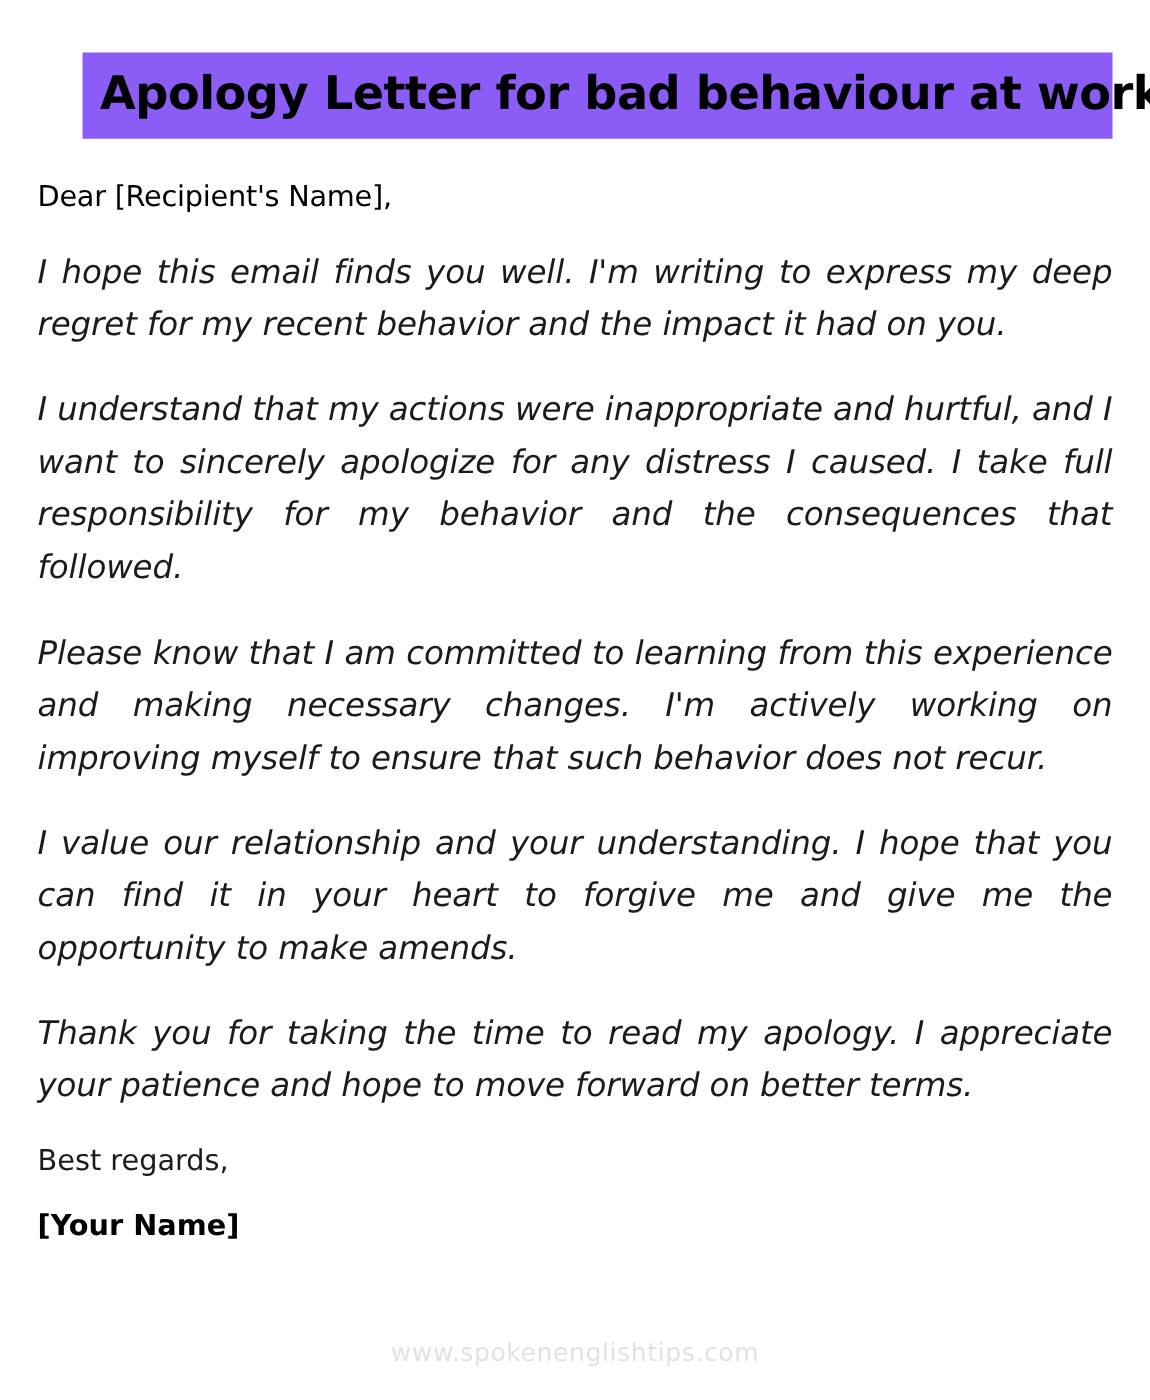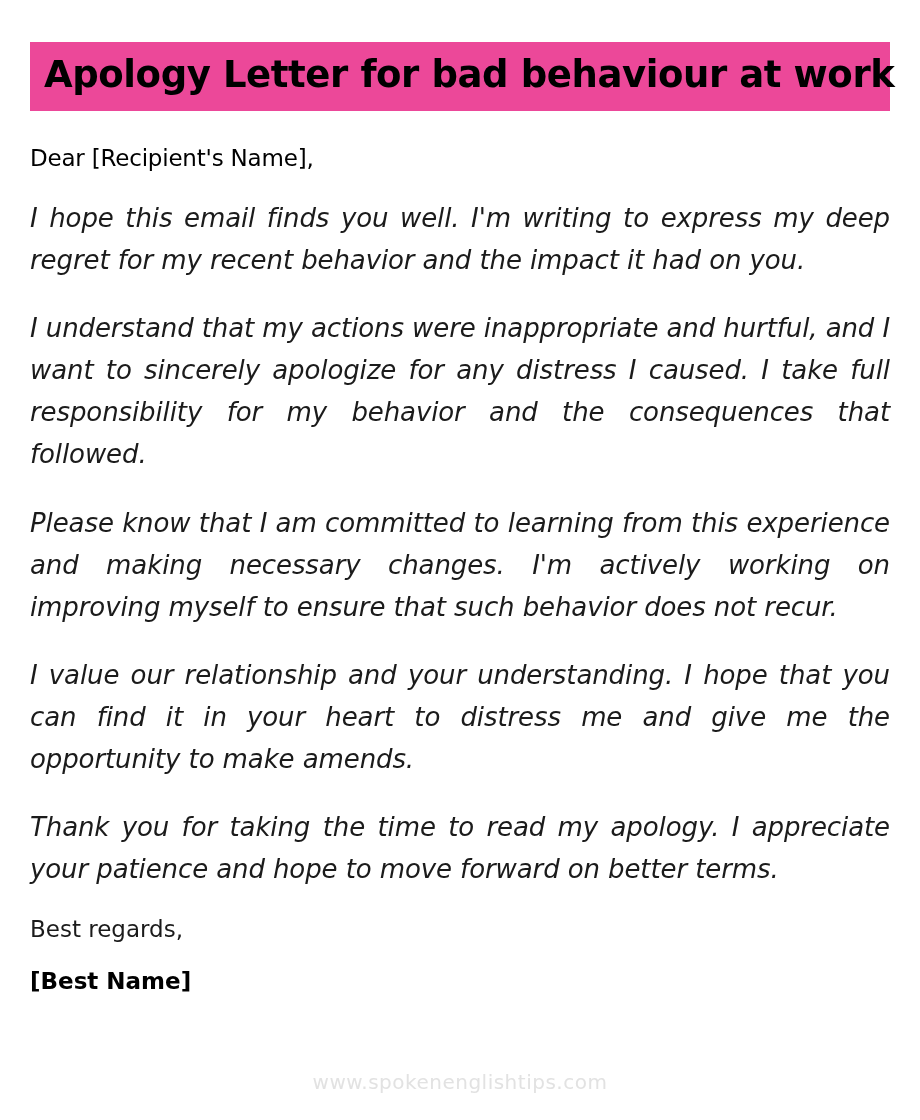--- a/index.html
+++ b/index.html
@@ -15,23 +15,24 @@
     overflow: hidden;
   }
   .page {
     position: relative;
     width: 920px;
     height: 1120px;
     box-sizing: border-box;
     padding: 42px 30px 0 30px;
   }
   .title-banner {
-    background: #ec4899;
+    background: #8b5cf6;
     padding: 14px 10px 16px 14px;
     box-sizing: border-box;
+    margin-left: 36px;
   }
   .title-banner h1 {
     margin: 0;
     font-family: "DejaVu Sans", sans-serif;
     font-weight: bold;
     font-size: 37px;
     line-height: 1.05;
     letter-spacing: -0.4px;
     color: #000000;
     white-space: nowrap;
@@ -98,26 +99,26 @@
     <div class="para-gap"></div>
     <p class="para">I hope this email finds you well. I'm writing to express my deep regret for my recent behavior and the impact it had on you.</p>
 
     <div class="para-gap"></div>
     <p class="para">I understand that my actions were inappropriate and hurtful, and I want to sincerely apologize for any distress I caused. I take full responsibility for my behavior and the consequences that followed.</p>
 
     <div class="para-gap"></div>
     <p class="para">Please know that I am committed to learning from this experience and making necessary changes. I'm actively working on improving myself to ensure that such behavior does not recur.</p>
 
     <div class="para-gap"></div>
-    <p class="para">I value our relationship and your understanding. I hope that you can find it in your heart to distress me and give me the opportunity to make amends.</p>
+    <p class="para">I value our relationship and your understanding. I hope that you can find it in your heart to forgive me and give me the opportunity to make amends.</p>
 
     <div class="para-gap"></div>
     <p class="para">Thank you for taking the time to read my apology. I appreciate your patience and hope to move forward on better terms.</p>
 
     <div class="closing">Best regards,</div>
 
-    <div class="signature">[Best Name]</div>
+    <div class="signature">[Your Name]</div>
 
   </div>
 
   <div class="watermark">www.spokenenglishtips.com</div>
 
 </div>
 
 </body></html>

